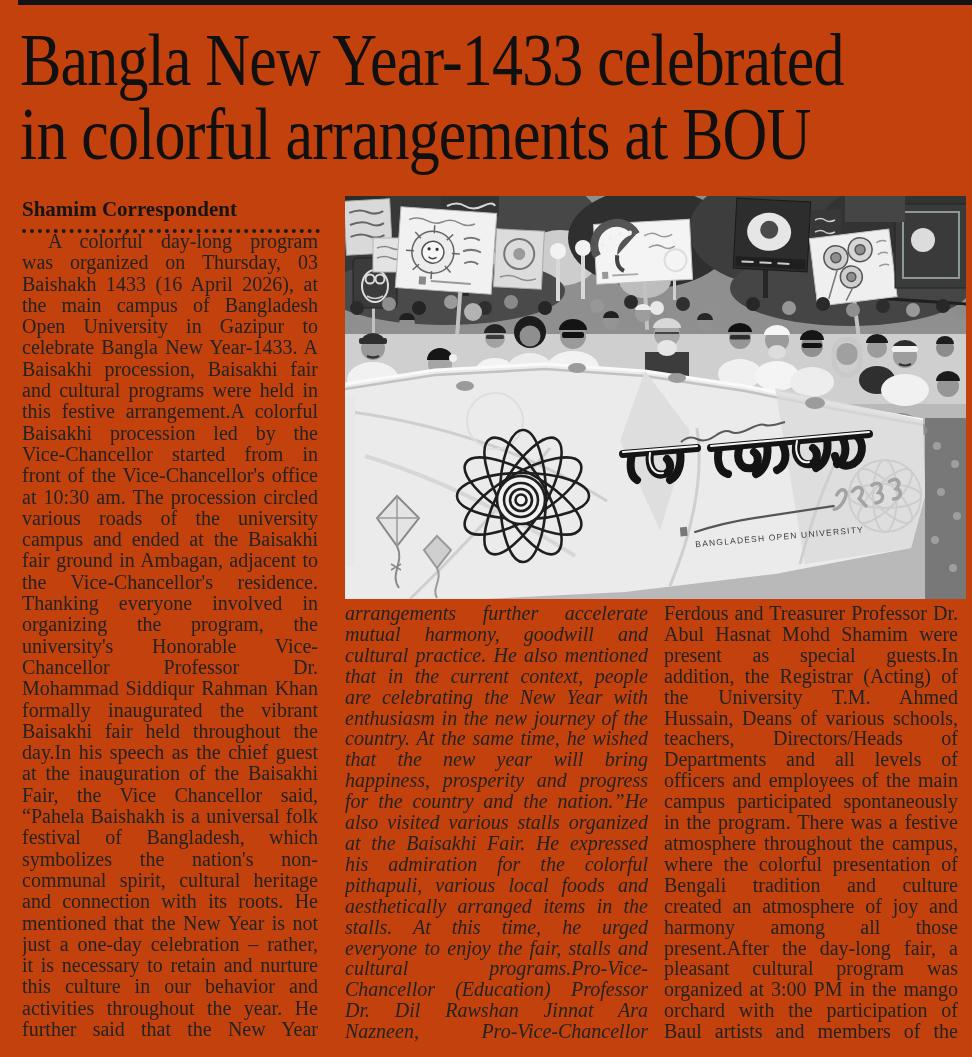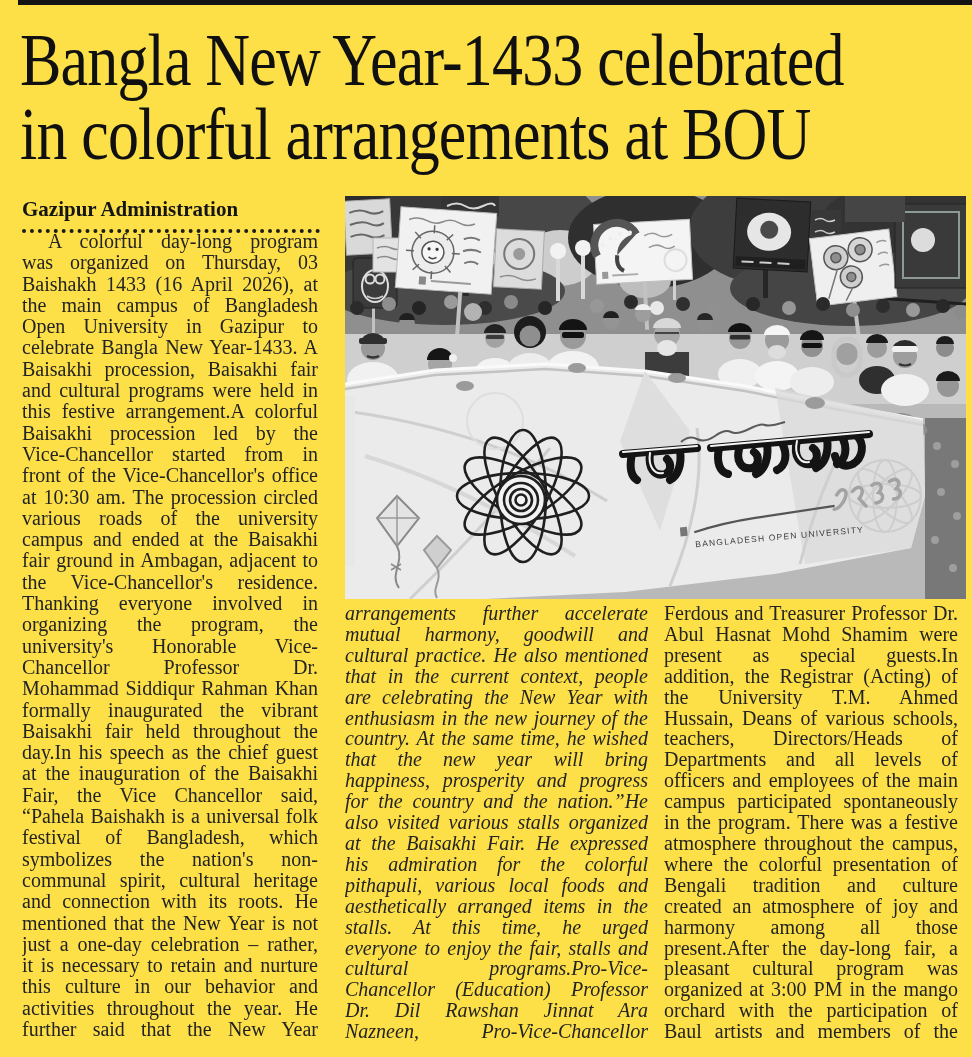--- a/index.html
+++ b/index.html
@@ -1,17 +1,17 @@
 <!DOCTYPE html>
 <html><head>
 <meta charset="utf-8">
 <style>
   html,body{margin:0;padding:0;background:#ffffff;}
   .page{
-    position:relative;width:972px;height:1057px;background:#fde047;
+    position:relative;width:972px;height:1057px;background:#c2410c;
     font-family:"Liberation Serif", serif;color:#1d1d1d;overflow:hidden;
   }
   .top-rule{position:absolute;left:18px;top:0;width:954px;height:5px;background:#141414;}
   .headline{position:absolute;left:20px;top:24px;margin:0;font-weight:normal;color:#101010;}
   .hl-line{display:block;font-size:73px;line-height:74px;letter-spacing:-1px;
     transform:scaleX(0.85);transform-origin:left top;white-space:nowrap;}
   .byline{position:absolute;left:22px;top:197px;font-size:21px;font-weight:bold;color:#151515;}
   .dotted-rule{position:absolute;left:22px;top:222px;width:298px;height:7px;
     border-bottom:4px dotted #1c1c1c;}
   .col{
@@ -31,21 +31,21 @@
 
 <div class="page">
 
   <div class="top-rule"></div>
 
   <h1 class="headline">
     <span class="hl-line">Bangla New Year-1433 celebrated</span>
     <span class="hl-line">in colorful arrangements at BOU</span>
   </h1>
 
-  <div class="byline">Gazipur Administration</div>
+  <div class="byline">Shamim Correspondent</div>
   <div class="dotted-rule"></div>
 
   <div class="col col1">A colorful day-long program was organized on Thursday, 03 Baishakh 1433 (16 April 2026), at the main campus of Bangladesh Open University in Gazipur to celebrate Bangla New Year-1433. A Baisakhi procession, Baisakhi fair and cultural programs were held in this festive arrangement.A colorful Baisakhi procession led by the Vice-Chancellor started from in front of the Vice-Chancellor's office at 10:30 am. The procession circled various roads of the university campus and ended at the Baisakhi fair ground in Ambagan, adjacent to the Vice-Chancellor's residence. Thanking everyone involved in organizing the program, the university's Honorable Vice-Chancellor Professor Dr. Mohammad Siddiqur Rahman Khan formally inaugurated the vibrant Baisakhi fair held throughout the day.In his speech as the chief guest at the inauguration of the Baisakhi Fair, the Vice Chancellor said, “Pahela Baishakh is a universal folk festival of Bangladesh, which symbolizes the nation's non-communal spirit, cultural heritage and connection with its roots. He mentioned that the New Year is not just a one-day celebration – rather, it is necessary to retain and nurture this culture in our behavior and activities throughout the year. He further said that the New Year brings new hopes, possibilities and dreams, leaving behind old sorrows and shortcomings. Such</div>
 
   <figure class="photo" title="Baisakhi procession at Bangladesh Open University: crowd with placards holding a large banner">
     <svg viewBox="0 0 621 403" preserveAspectRatio="none">
 
       <g>
         <rect x="0" y="0" width="621" height="160" fill="#8f8f8f"></rect>
         <ellipse cx="60" cy="38" rx="95" ry="58" fill="#383838"></ellipse>

